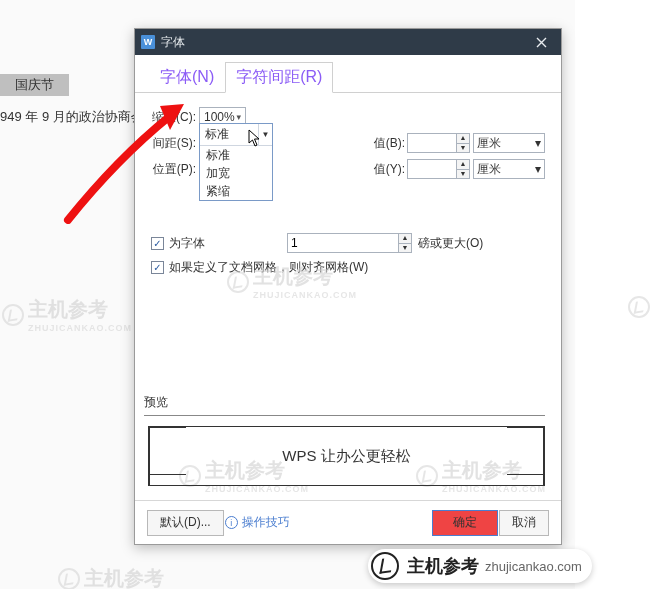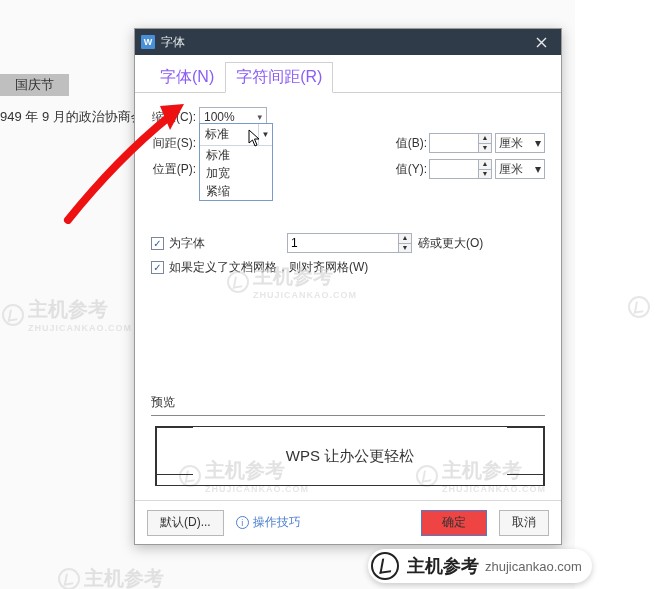--- a/index.html
+++ b/index.html
@@ -162,21 +162,21 @@
     width: 14px; height: 10px;
     border: 1px solid #aab2bd;
     font-size: 7px;
     line-height: 7px;
     text-align: center;
     background: #f4f4f4;
     cursor: pointer;
   }
   .spin-btn:first-child { border-bottom: none; }
   .unit-dd {
-    width: 50px; height: 20px;
+    width: 72px; height: 20px;
     border: 1px solid #aab2bd;
     margin-left: 3px;
     font-size: 12px;
     display: flex;
     align-items: center;
     justify-content: space-between;
     padding: 0 3px;
     background: #fff;
   }
 
@@ -261,21 +261,21 @@
   .wm-icon::after {
     content:""; position:absolute;
     left:5px; top:3px; width:7px; height:10px;
     border-left:2px solid #d6d6d6;
     border-bottom:2px solid #d6d6d6;
     transform: skewX(-20deg) rotate(-10deg);
   }
 
   .preview-section {
     position:absolute;
-    left:16px; right:16px;
+    left:9px; right:16px;
     bottom: 58px;
   }
   .preview-label {
     font-size: 12px;
     padding-bottom: 4px;
     border-bottom: 1px solid #888;
     margin-bottom: 10px;
   }
   .preview-box {
     height: 60px;
@@ -301,21 +301,21 @@
   .preview-box::after { right:-2px; border-right:2px solid #333;}
 
   .button-bar {
     position:absolute;
     left:0; right:0; bottom:0;
     height: 44px;
     border-top: 1px solid #d7d7d7;
     display:flex;
     align-items:center;
     padding: 8px 12px;
-    gap: 12px;
+    gap: 1px;
   }
   .btn {
     height: 26px;
     padding: 0 12px;
     border: 1px solid #b8b8b8;
     background: #f6f6f6;
     font-size: 12px;
     display:flex;
     align-items:center;
     cursor:pointer;
@@ -393,21 +393,21 @@
 
   <div class="tab-row">
     <div class="tab">字体(N)</div>
     <div class="tab active">字符间距(R)</div>
   </div>
 
   <div class="panel">
 
     <div class="form-row">
       <div class="label-col">缩放(C):</div>
-      <div class="dd-field" style="width:68px">
+      <div class="dd-field" style="width:47px">
         <span>100%</span>
         <span class="caret">▾</span>
       </div>
     </div>
 
     <div class="form-row">
       <div class="label-col">间距(S):</div>
       <div style="width:70px"></div>
       <div class="spacer"></div>
       <span class="label2">值(B):</span>

